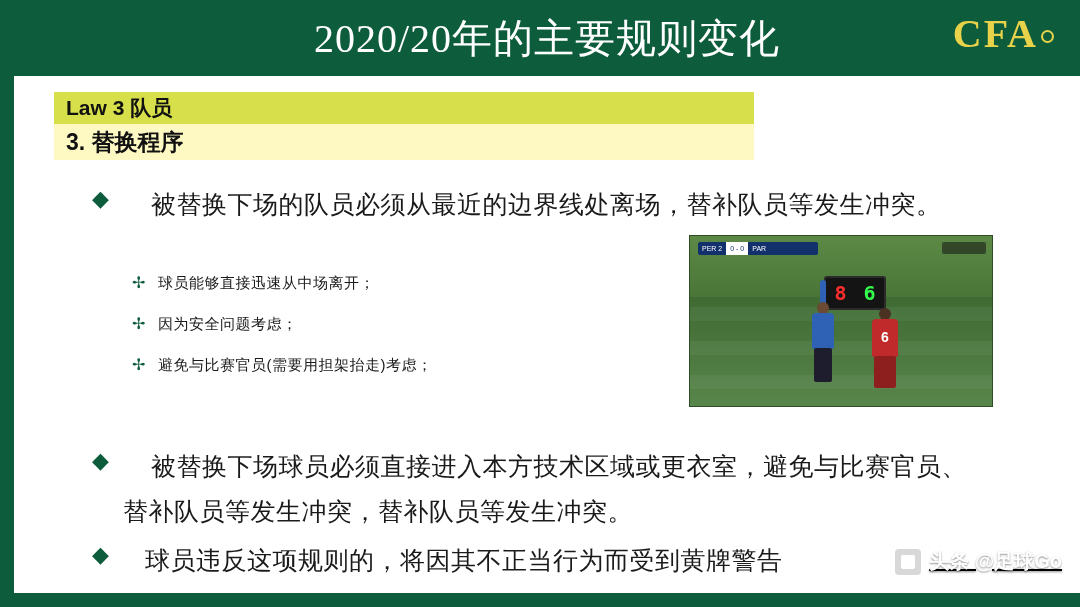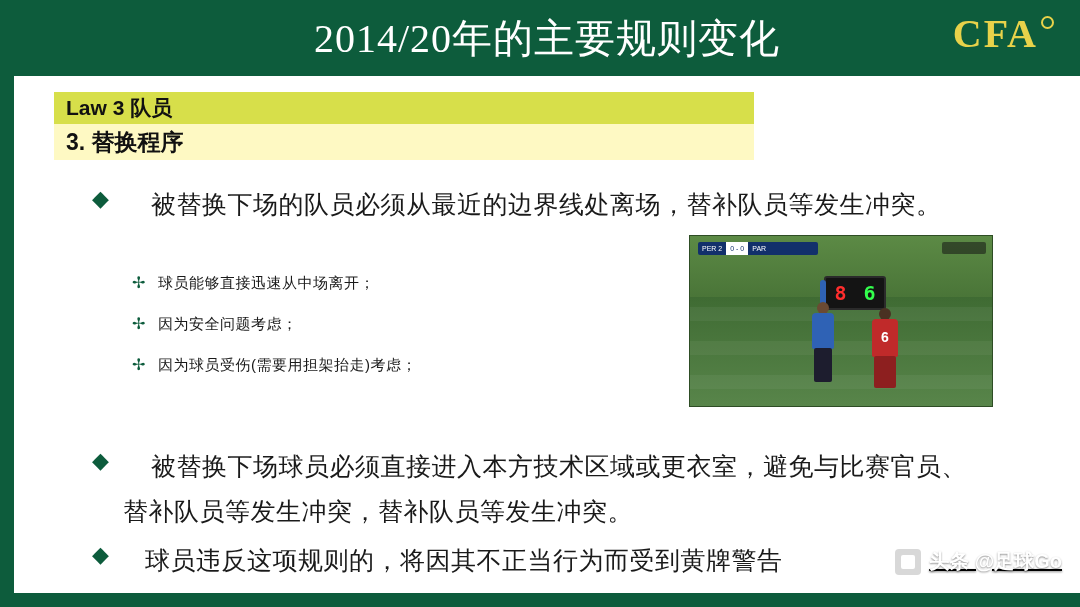--- a/index.html
+++ b/index.html
@@ -38,21 +38,21 @@
     font-family: "Liberation Serif", serif;
     font-size: 40px;
     letter-spacing: 1px;
     white-space: nowrap;
   }
   .logo {
     position: absolute;
     right: 26px;
     top: 12px;
     display: flex;
-    align-items: flex-start;
+    align-items: center;
   }
   .logo-text {
     color: #e8d24a;
     font-family: "Liberation Serif", serif;
     font-weight: bold;
     font-size: 40px;
     letter-spacing: 2px;
     line-height: 44px;
   }
   .logo-ball {
@@ -363,21 +363,21 @@
     font-weight: bold;
     text-shadow: 0 1px 2px rgba(0,0,0,0.45);
   }
 </style>
 </head>
 <body>
 
 <div class="slide">
 
   <div class="header">
-    <div class="header-title">2014/20年的主要规则变化</div>
+    <div class="header-title">2020/20年的主要规则变化</div>
     <div class="logo">
       <div class="logo-text">CFA</div>
       <div class="logo-ball"></div>
     </div>
   </div>
 
   <div class="content">
 
     <div class="law-band">
       <div class="law-band-text">Law 3 队员</div>
@@ -396,21 +396,21 @@
       <div class="subrow">
         <span class="sub-marker">✢</span>
         <span class="sub-text">球员能够直接迅速从中场离开；</span>
       </div>
       <div class="subrow">
         <span class="sub-marker">✢</span>
         <span class="sub-text">因为安全问题考虑；</span>
       </div>
       <div class="subrow">
         <span class="sub-marker">✢</span>
-        <span class="sub-text">因为球员受伤(需要用担架抬走)考虑；</span>
+        <span class="sub-text">避免与比赛官员(需要用担架抬走)考虑；</span>
       </div>
     </div>
 
     <div class="bullet-row b2">
       <span class="diamond">◆</span>
       <span class="bullet-text">被替换下场球员必须直接进入本方技术区域或更衣室，避免与比赛官员、替补队员等发生冲突，替补队员等发生冲突。</span>
     </div>
 
     <div class="bullet-row b3">
       <span class="diamond">◆</span>

